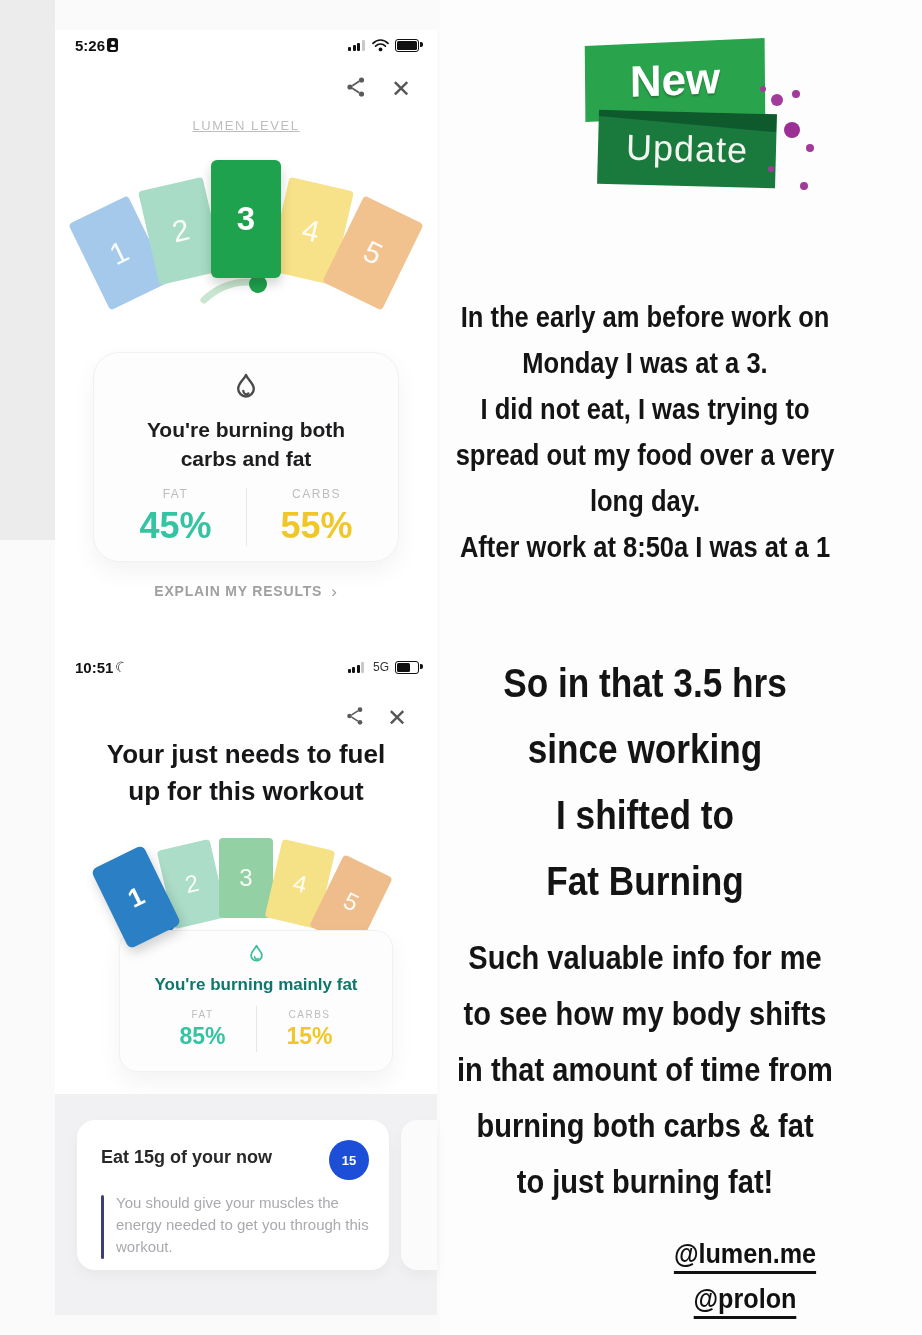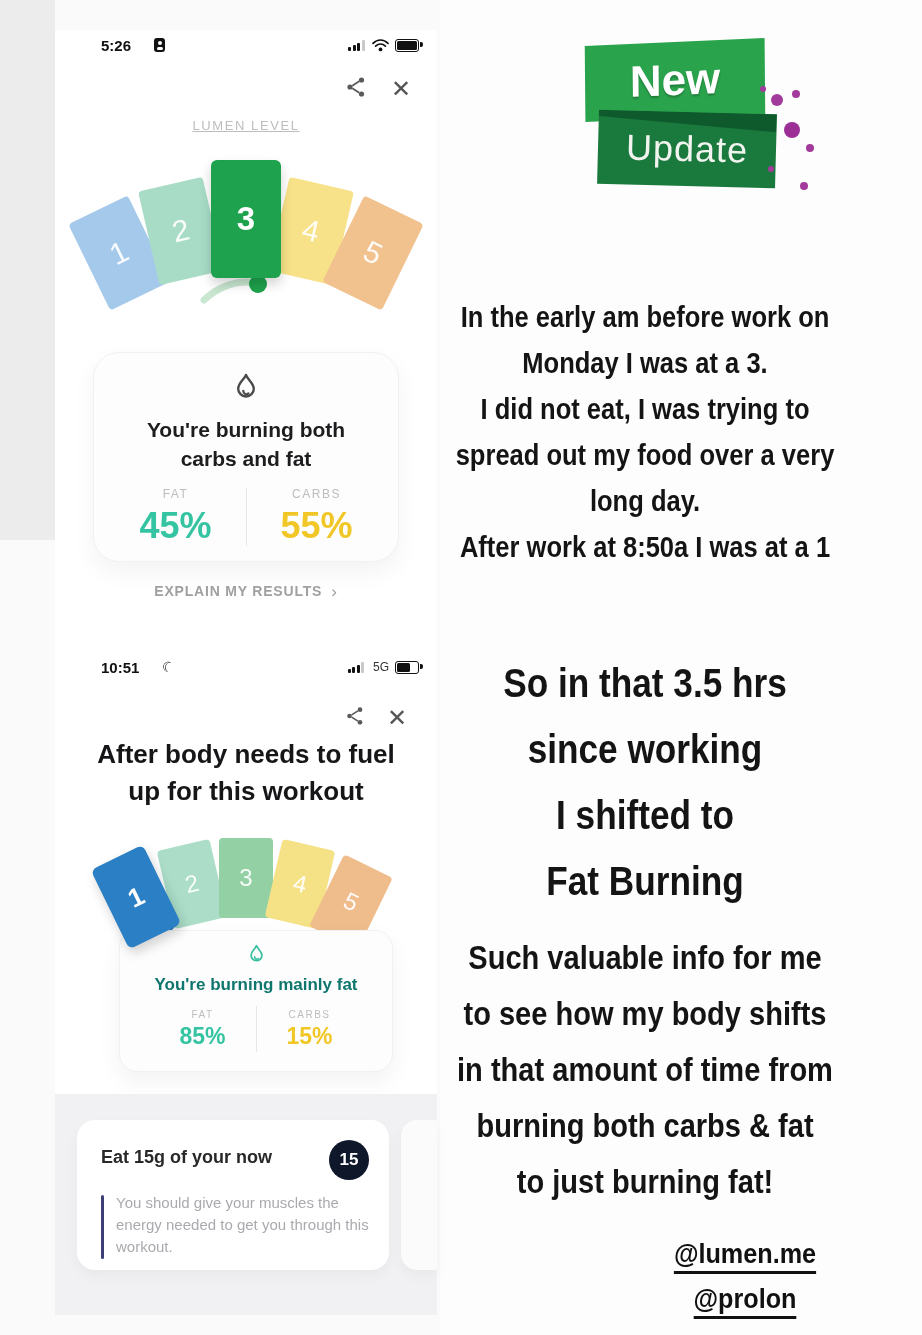--- a/index.html
+++ b/index.html
@@ -6,21 +6,21 @@
   body{width:922px;height:1335px;position:relative;background:#fafafa;
        font-family:"Liberation Sans","DejaVu Sans",sans-serif;overflow:hidden;}
   .gutter{position:absolute;left:0;top:0;width:55px;height:540px;background:#ececec;}
   .rightbg{position:absolute;left:440px;top:0;right:0;bottom:0;background:#fdfdfd;}
 
   
   .phone-panel{position:absolute;left:55px;top:30px;width:382px;height:1285px;background:#ffffff;}
   .statusbar{position:absolute;left:0;width:100%;height:22px;display:flex;justify-content:space-between;
              align-items:center;padding:0 18px 0 20px;box-sizing:border-box;}
   .s1{top:4px;} .s2{top:626px;}
-  .sb-left{display:flex;align-items:center;gap:23px;font-weight:bold;font-size:15px;color:#111;margin-left:26px;}
+  .sb-left{display:flex;align-items:center;gap:2px;font-weight:bold;font-size:15px;color:#111;}
   .moon{font-size:14px;line-height:1;transform:rotate(18deg);}
   .focus-chip{width:11px;height:14px;background:#111;border-radius:3px;position:relative;}
   .focus-chip::before{content:'';position:absolute;left:3.5px;top:3px;width:4px;height:4px;border-radius:50%;background:#fff;}
   .focus-chip::after{content:'';position:absolute;left:2.5px;bottom:2px;width:6px;height:3px;border-radius:2px;background:#fff;}
   .sb-right{display:flex;align-items:center;gap:6px;}
   .sig{display:flex;align-items:flex-end;height:11px;}
   .sig i{display:inline-block;width:3px;margin-right:1.5px;background:#111;border-radius:1px;}
   .sig i:nth-child(1){height:4px;} .sig i:nth-child(2){height:6px;}
   .sig i:nth-child(3){height:8px;} .sig i:nth-child(4){height:11px;}
   .sig i.dim{background:#c9c9c9;}
@@ -73,22 +73,22 @@
 
   .workout-title{position:absolute;top:706px;left:0;width:100%;margin:0;text-align:center;
                  font-size:26px;line-height:37px;font-weight:bold;color:#161618;}
 
   .gray-section{position:absolute;left:0;top:1064px;width:100%;height:221px;background:#f1f1f3;}
   .suggest-card{position:absolute;left:22px;top:26px;width:312px;height:150px;background:#ffffff;
                 border-radius:18px;box-shadow:0 6px 14px rgba(0,0,0,0.04);box-sizing:border-box;
                 padding:20px 20px 0 24px;cursor:pointer;}
   .suggest-head{display:flex;justify-content:space-between;align-items:flex-start;}
   .suggest-title{font-size:18px;font-weight:bold;color:#28282a;padding-top:7px;}
-  .carb-badge{width:40px;height:40px;border-radius:50%;background:#0f172a;color:#fff;font-weight:bold;
-              font-size:17px;display:flex;align-items:center;justify-content:center;flex:0 0 auto;}
+  .carb-badge{width:40px;height:40px;border-radius:50%;background:#1d4ed8;color:#fff;font-weight:bold;
+              font-size:13px;display:flex;align-items:center;justify-content:center;flex:0 0 auto;}
   .suggest-body{display:flex;gap:12px;margin-top:12px;}
   .suggest-body .bar{width:3px;height:64px;background:#3f3f78;border-radius:2px;flex:0 0 auto;margin-top:3px;}
   .suggest-body p{margin:0;font-size:15px;line-height:22px;color:#aaa9af;}
   .suggest-sliver{position:absolute;left:346px;top:26px;width:36px;height:150px;background:#fbfbfc;
                   border-radius:16px 0 0 16px;box-shadow:0 6px 14px rgba(0,0,0,0.04);}
 
   
   .badge{position:absolute;left:560px;top:30px;width:280px;height:180px;}
   .badge-top{position:absolute;left:25px;top:12px;width:180px;height:76px;background:#2aa44c;
              transform:rotate(-2.5deg) skewX(-2deg);display:flex;align-items:center;justify-content:center;}
@@ -236,21 +236,21 @@
         <circle cx="16.5" cy="4" r="2.6" fill="#5a5a5a"></circle>
           <circle cx="5" cy="11" r="2.6" fill="#5a5a5a"></circle>
           <circle cx="16.5" cy="18" r="2.6" fill="#5a5a5a"></circle>
         <path d="M7.3 9.7 14.2 5.3 M7.3 12.3 14.2 16.7" stroke="#5a5a5a" stroke-width="1.8"></path>
       </svg>
     </span>
     <span class="close">✕</span>
   </div>
 
   <h2 class="workout-title">
-    <span>After body needs to fuel</span><br>
+    <span>Your just needs to fuel</span><br>
     <span>up for this workout</span>
   </h2>
 
   <div class="gauge g2" id="gauge2">
       <div class="seg active" style="width: 58px; height: 88px; left: 21.4072px; top: 27.3015px; transform: rotate(-26deg); background: rgb(43, 128, 197);">
         <span>1</span>
       </div>
       <div class="seg" style="width: 54px; height: 80px; left: 79.0117px; top: 18.1512px; transform: rotate(-13deg); background: rgb(171, 221, 200);">
         <span>2</span>
       </div>

